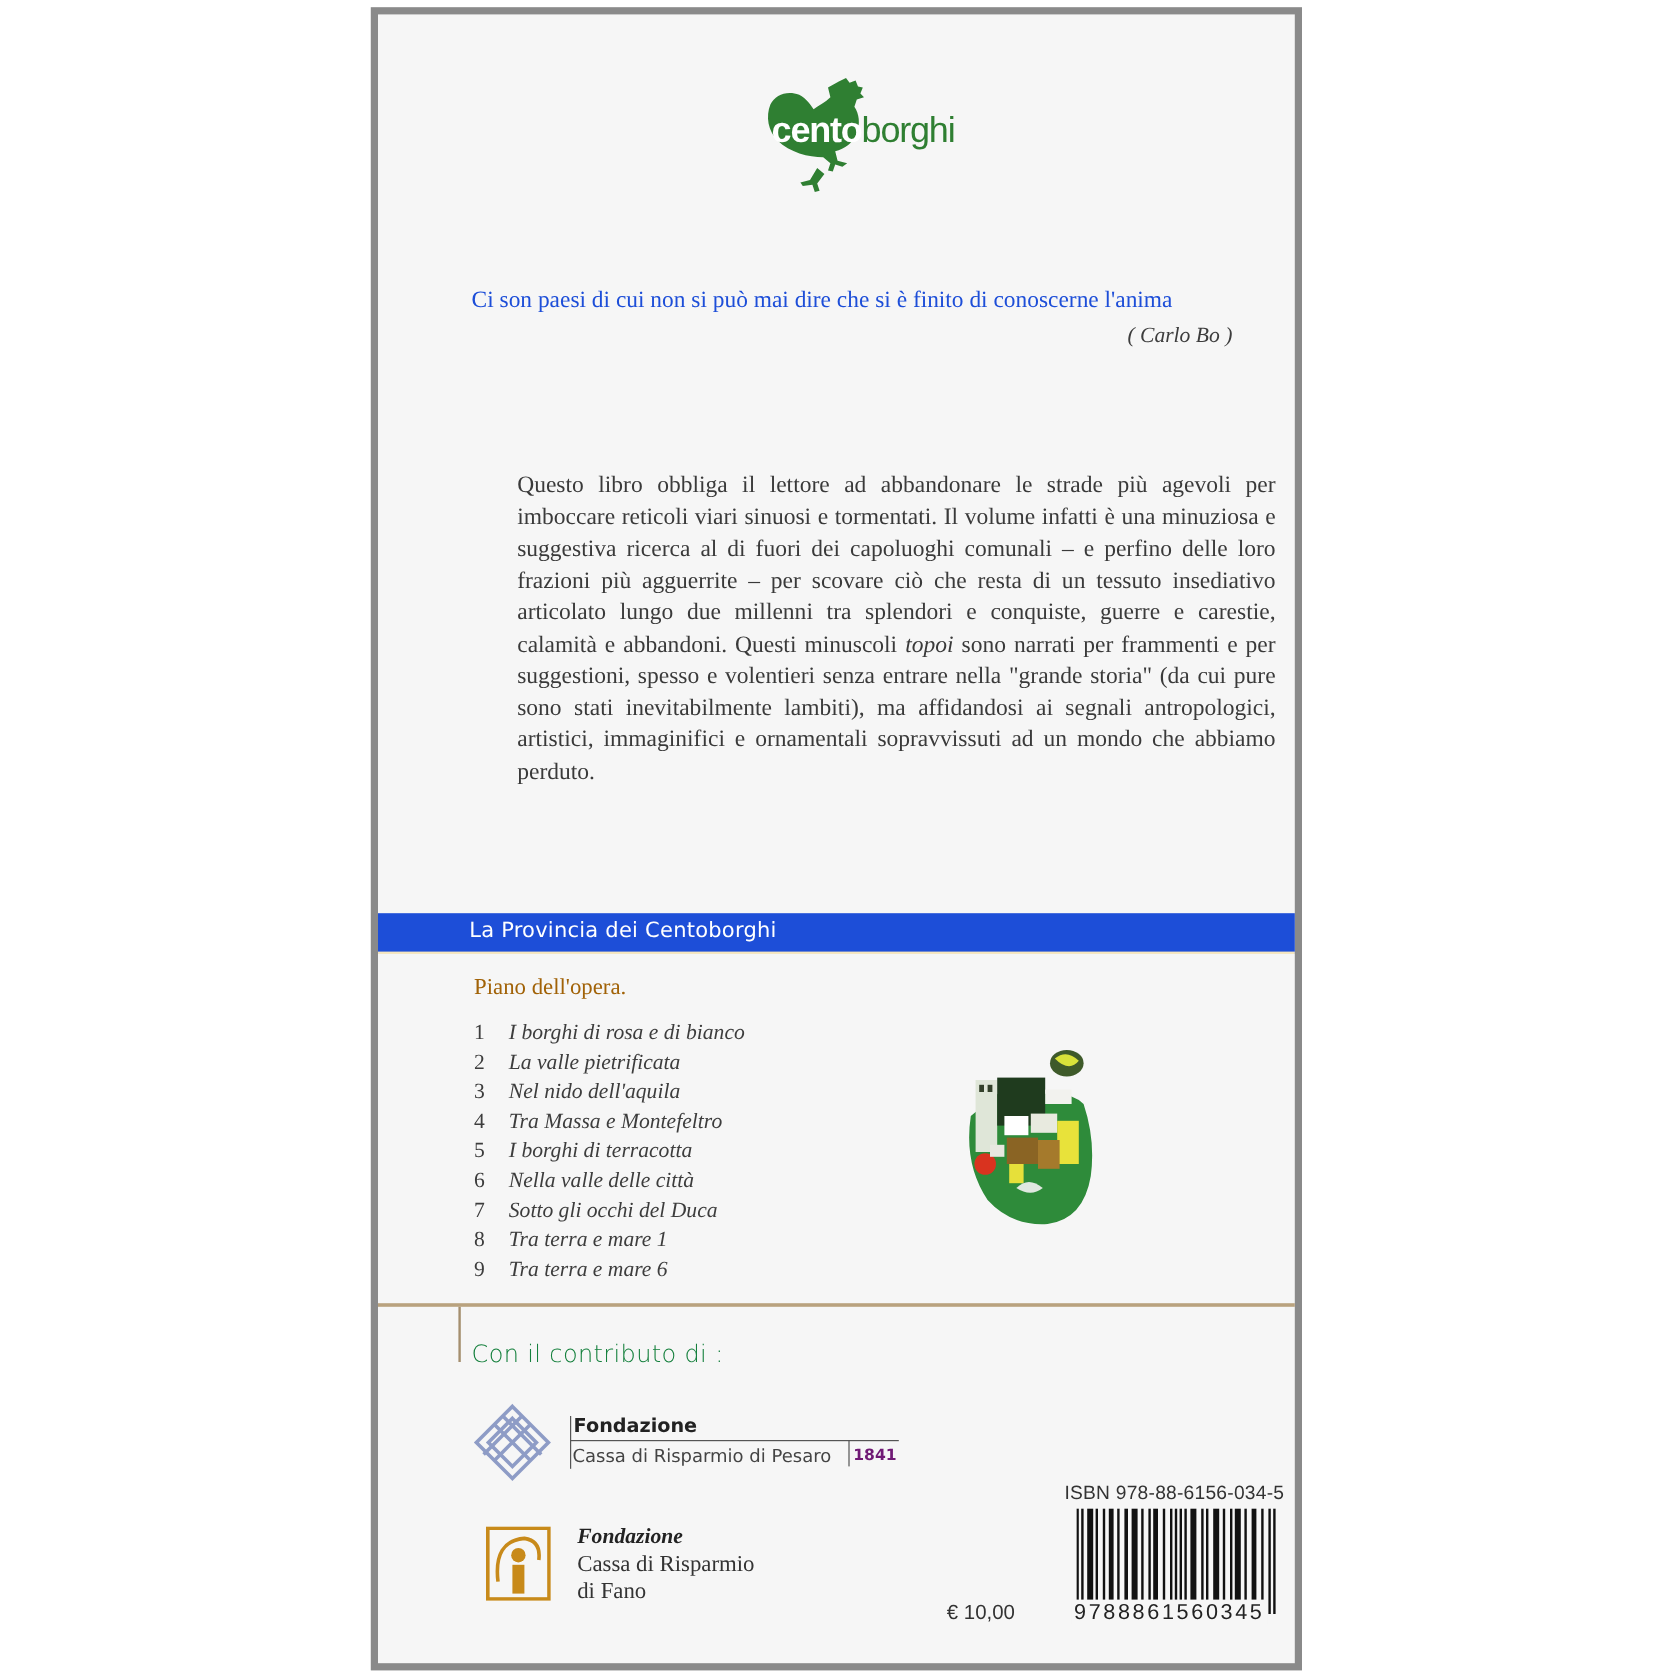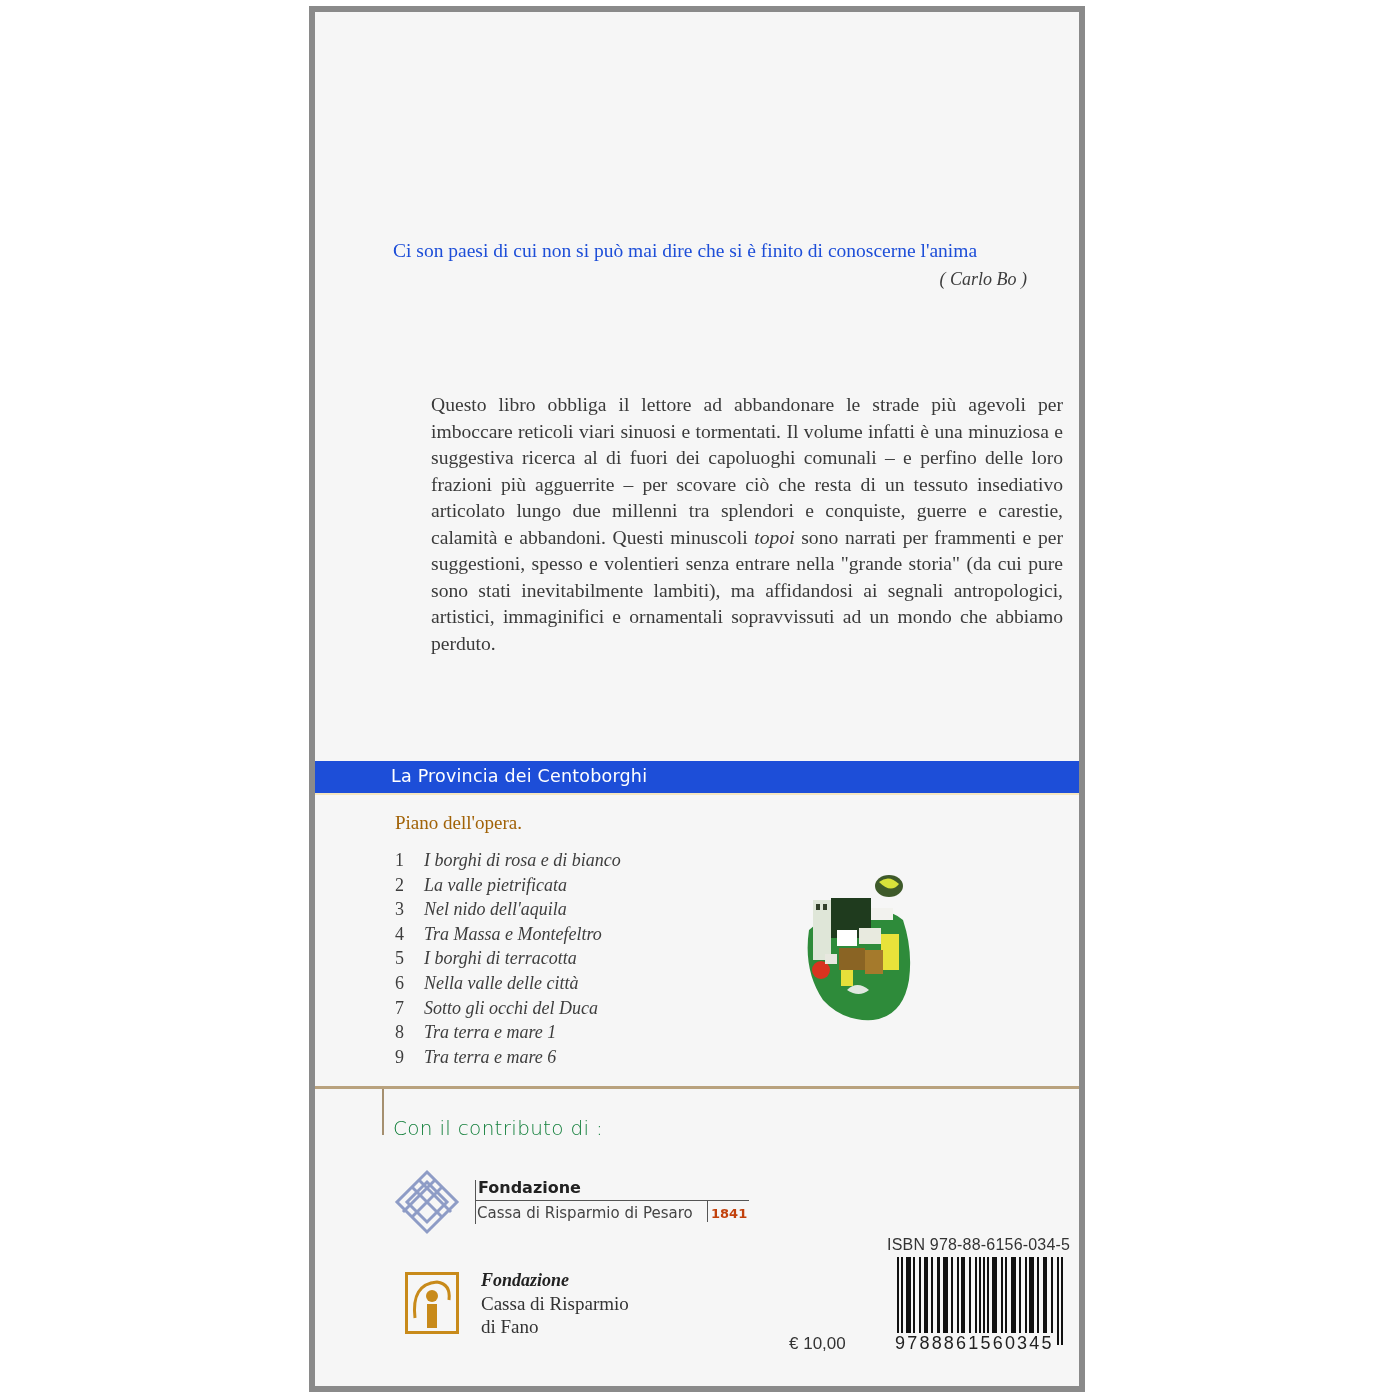--- a/index.html
+++ b/index.html
@@ -22,37 +22,46 @@
   .plan-item { display:flex; }
   .plan-num { width:29px; }
   .plan-name { font-style:italic; }
   .painting { left:482px; top:858px; width:118px; height:160px; }
   .rule { left:0; top:1074px; width:764px; height:3px; background:#b9a27e; }
   .rule-v { left:67px; top:1077px; width:2px; height:46px; background:#a58f6f; }
   .contrib { left:78px; top:1104px; font-family:"DejaVu Sans", sans-serif; font-size:20px; color:#15803d; font-weight:200; letter-spacing:0.3px; }
   .pesaro { left:76px; top:1156px; width:380px; height:70px; }
   .pesaro-name { position:absolute; left:87px; top:10px; font-family:"DejaVu Sans", sans-serif; font-weight:bold; font-size:16px; color:#222; }
   .pesaro-sub { position:absolute; left:86px; top:36px; font-family:"DejaVu Sans", sans-serif; font-size:15px; color:#444; white-space:nowrap; }
-  .pesaro-year { position:absolute; left:320px; top:38px; font-family:"DejaVu Sans", sans-serif; font-weight:bold; font-size:13px; color:#c2410c; }
+  .pesaro-year { position:absolute; left:320px; top:38px; font-family:"DejaVu Sans", sans-serif; font-weight:bold; font-size:13px; color:#701a75; }
   .pesaro-line { position:absolute; left:84px; top:32px; width:274px; height:1px; background:#555; }
   .pesaro-vline1 { position:absolute; left:84px; top:12px; width:1px; height:44px; background:#555; }
   .pesaro-vline2 { position:absolute; left:316px; top:32px; width:1px; height:22px; background:#555; }
   .fano { left:90px; top:1258px; width:300px; height:80px; }
   .fano-name { position:absolute; left:76px; top:0px; font-size:18px; font-style:italic; font-weight:bold; color:#222; }
   .fano-sub { position:absolute; left:76px; top:22px; font-size:19px; color:#333; line-height:23px; }
   .isbn { left:572px; top:1224px; font-family:"Liberation Sans", sans-serif; font-size:16px; color:#333; letter-spacing:0.2px; }
   .barcode { left:582px; top:1245px; width:170px; height:88px; }
   .ean { left:578px; top:1321px; font-family:"Liberation Sans", sans-serif; font-size:18px; color:#222; letter-spacing:2.2px; background:#f6f6f6; padding:0 2px; }
   .price { left:474px; top:1322px; font-family:"Liberation Sans", sans-serif; font-size:17px; color:#333; }
 </style>
 </head>
 <body>
 
 <div class="cover">
 
+  <div class="abs logo">
+    <svg width="150" height="104" viewBox="0 0 150 104">
+      <g fill="#2f7f32">
+        <path d="M62 4 l6 -3 l3 4 l5 -2 l2 5 l4 1 l-2 5 l3 3 l-6 2 l-2 6 c4 6 5 14 2 22 c-3 8 -10 13 -18 15 l2 8 l8 2 l-4 3 l-6 -2 l-2 6 l-4 -1 l2 -6 l-6 -5 c-12 0 -28 -4 -38 -14 c-8 -8 -10 -20 -6 -30 c4 -8 14 -12 24 -8 c6 3 10 9 12 12 c4 -3 10 -6 14 -10 l-2 -8 z"></path>
+        <path d="M44 76 l-6 10 l-8 2 l2 3 l8 -1 l2 6 l4 -1 l-2 -6 l6 -8 z"></path>
+      </g>
+    </svg>
+    <div class="logo-text"><span class="cento">cento</span><span class="borghi">borghi</span></div>
+  </div>
 
   <div class="abs quote">Ci son paesi di cui non si può mai dire che si è finito di conoscerne l'anima</div>
   <div class="abs quote-author">( Carlo Bo )</div>
 
   <div class="abs blurb">
     <p><span>Questo libro obbliga il lettore ad abbandonare le strade più agevoli per imboccare reticoli viari sinuosi e tormentati. Il volume infatti è una minuziosa e suggestiva ricerca al di fuori dei capoluoghi comunali – e perfino delle loro frazioni più agguerrite – per scovare ciò che resta di un tessuto insediativo articolato lungo due millenni tra splendori e conqui­ste, guerre e carestie, calamità e abbandoni. Questi minuscoli </span><i>topoi</i><span> sono narrati per frammenti e per suggestioni, spesso e volentieri senza entrare nella "grande storia" (da cui pure sono stati inevitabilmente lambiti), ma affidandosi ai segnali antropologici, artistici, immaginifici e ornamentali sopravvissuti ad un mondo che abbiamo perduto.</span></p>
   </div>
 
   <div class="abs band">
     <div class="band-title">La Provincia dei Centoborghi</div>

